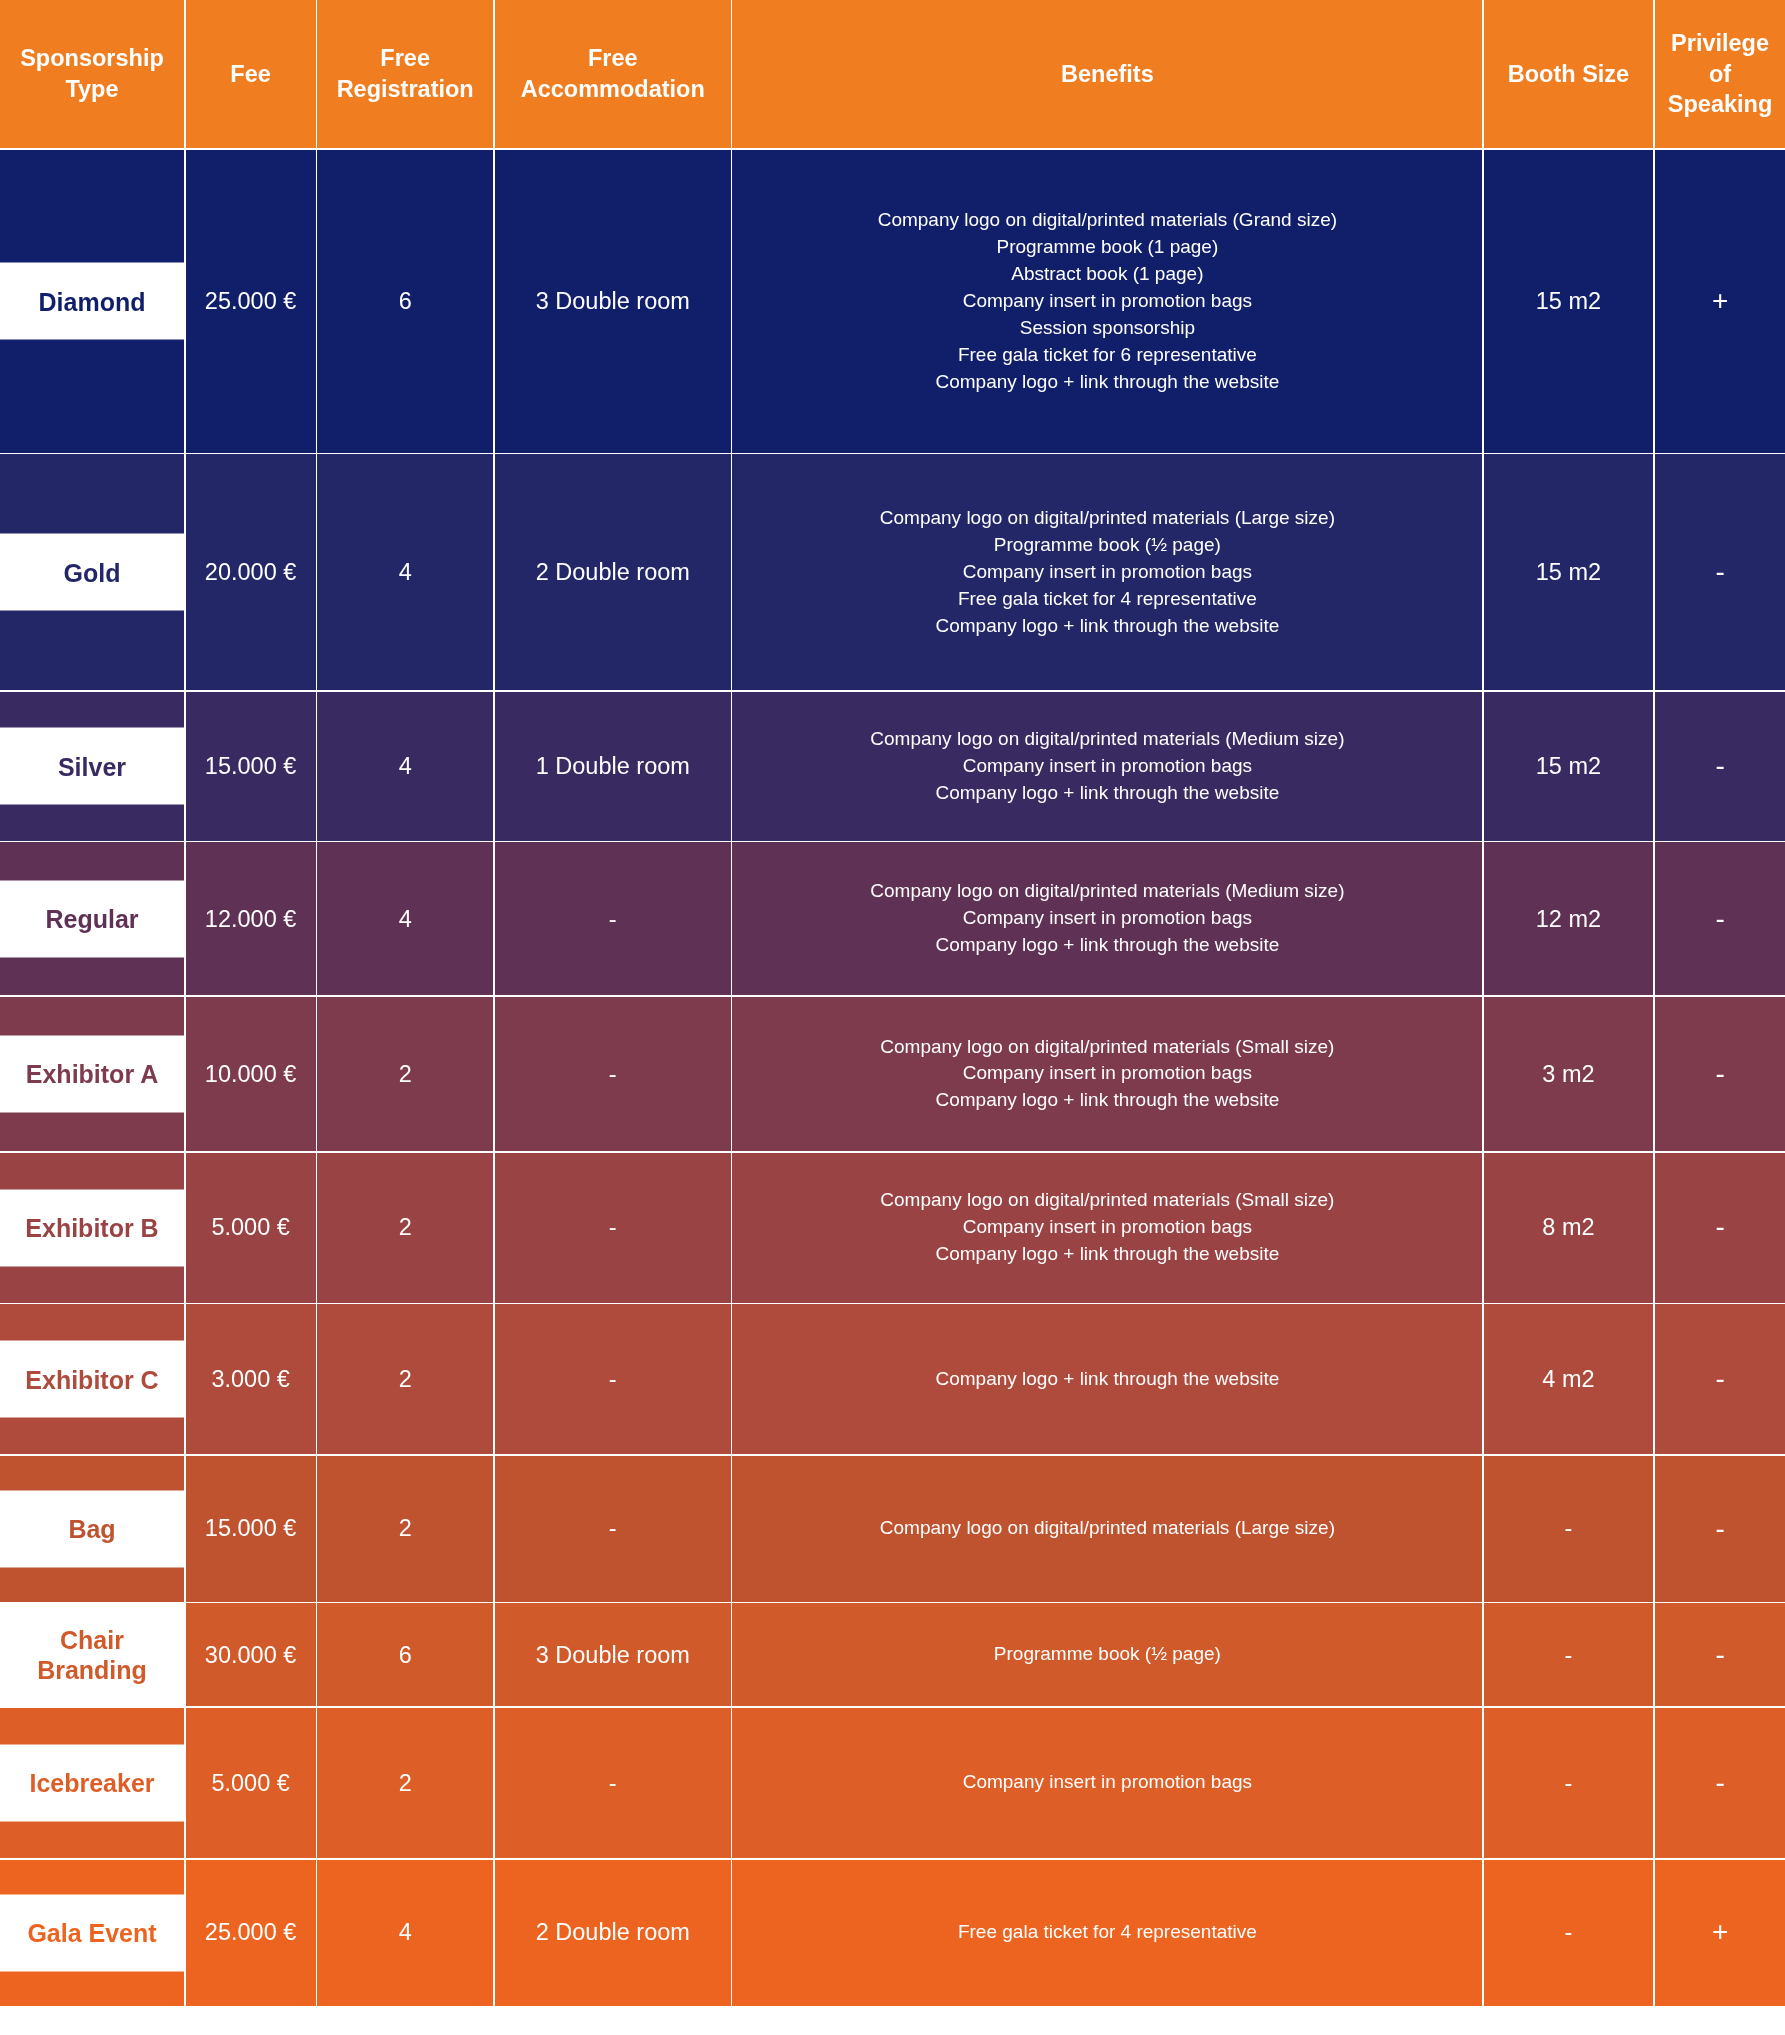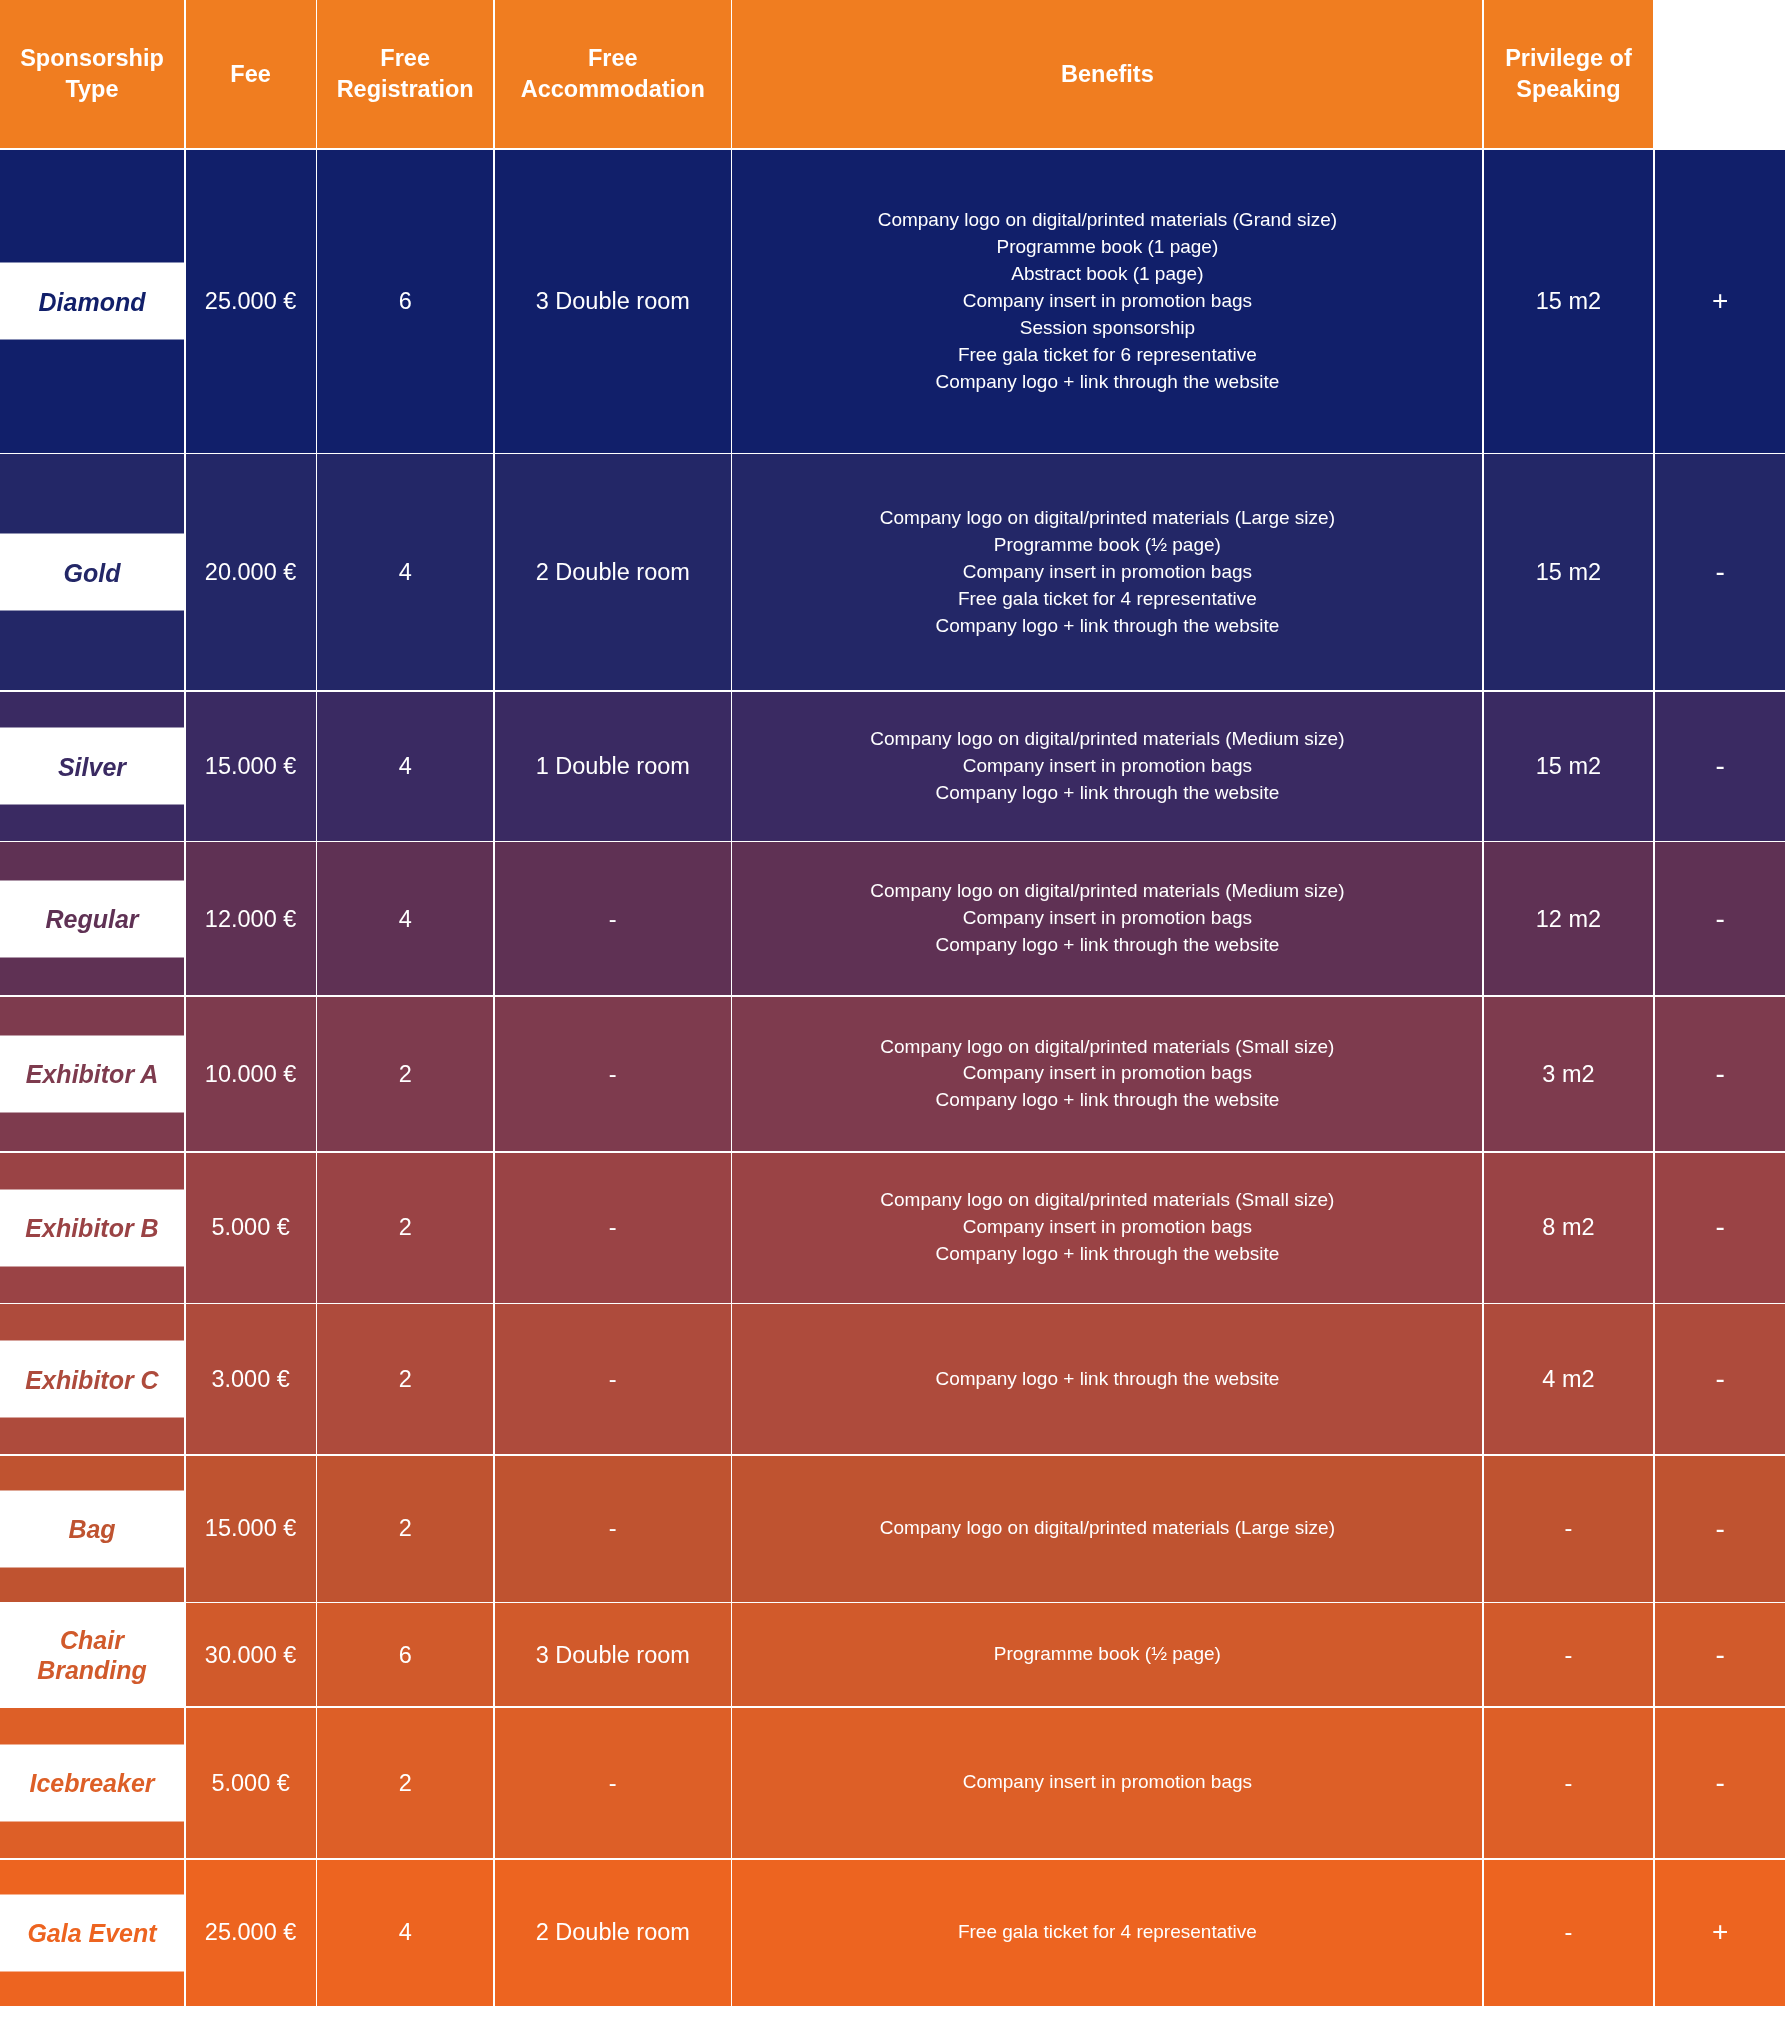--- a/index.html
+++ b/index.html
@@ -43,21 +43,21 @@
     font-size:23.5px;
     line-height:1.3;
   }
   .benefits{
     font-size:19px;
     line-height:1.42;
     white-space:pre-line;
     padding:4.7px 11px;
   }
   .privilege{font-size:28px;}
-  .type-cell{position:relative;padding:0;font-style:italic;}
+  .type-cell{position:relative;padding:0;}
   .band{
     position:absolute;left:0;top:50%;transform:translateY(-50%);
     width:100%;background:#ffffff;
     display:flex;align-items:center;justify-content:center;
     padding:23.5px 4.7px;box-sizing:border-box;
     text-align:center;
   }
   .band span{
     color:var(--row-bg,#333);
     font-weight:bold;
@@ -69,20 +69,21 @@
 <body>
 
 <div class="table">
 
   <div class="row header-row" style="--row-bg: #F07D20;">
     <div class="cell">Sponsorship Type</div>
     <div class="cell">Fee</div>
     <div class="cell">Free Registration</div>
     <div class="cell">Free Accommodation</div>
     <div class="cell">Benefits</div>
+    <div class="cell">Booth Size</div>
     <div class="cell">Privilege of Speaking</div>
   </div>
 
   <div class="row body-row" style="--row-bg: #111F6A;">
     <div class="cell type-cell">
       <div class="band">
           <span>Diamond</span>
         </div>
     </div>
     <div class="cell">25.000 €</div>

